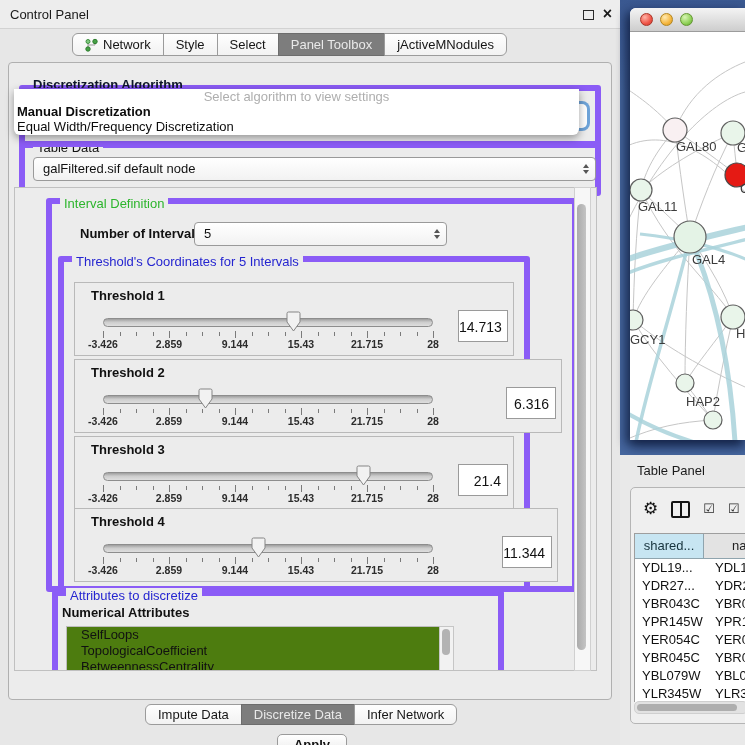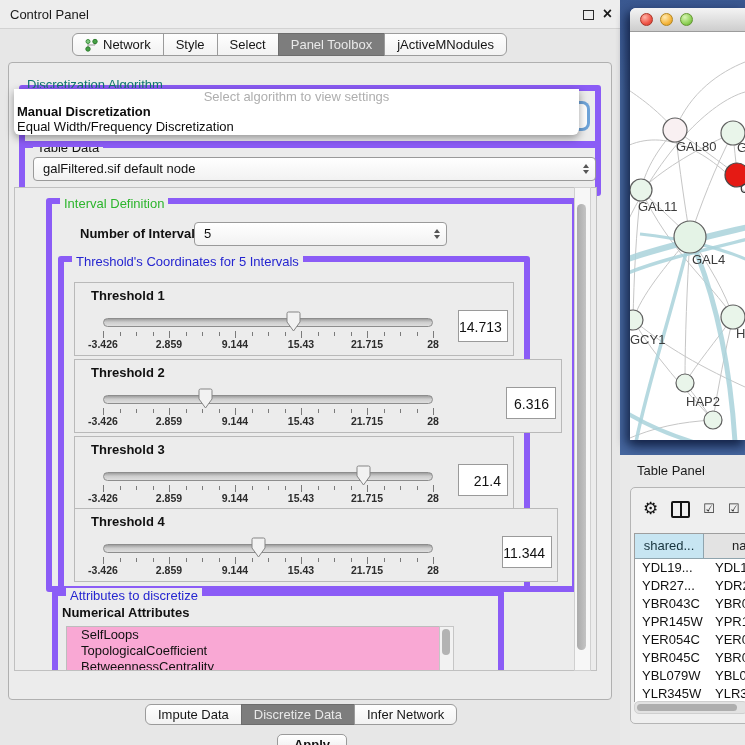--- a/index.html
+++ b/index.html
@@ -28,21 +28,21 @@
   #cp-outer{left:8px;top:62px;width:602px;height:636px;background:#ececec;border:1px solid #b0b0b0;border-radius:4px}
 
   
   .group{position:absolute;border:6px solid #8b5cf6;border-radius:3px}
   .group>.gtitle{position:absolute;top:-8px;left:8px;background:#ececec;padding:0 4px;font-size:13px;white-space:nowrap}
   .gtitle.green{color:#2db52d}
   .gtitle.blue{color:#2525d0}
 
   
   #disc-group{left:10px;top:22px;width:570px;height:50px;z-index:1}
-  #disc-label{left:18px;top:14px;height:11px;overflow:hidden;font-weight:400;color:#0f766e;z-index:1}
+  #disc-label{left:24px;top:14px;height:11px;overflow:hidden;font-weight:700;color:#0f172a;z-index:1}
   #disc-combo-ring{left:544px;top:41px;width:34px;height:24px;background:#fff;border-radius:5px;
                    box-shadow:0 0 0 3px #6ea3d8;z-index:1}
 
   
   #popup{left:5px;top:26px;width:565px;height:46px;background:#fff;z-index:5;
          border-radius:0 0 6px 6px;box-shadow:0 3px 9px rgba(0,0,0,.38);padding-top:0}
   .popup-row{height:15px;line-height:15px;font-size:13px;padding-left:3px}
   #popup-placeholder{text-align:center;color:#aeaeae;padding-left:0}
   #popup-item-0{font-weight:700;color:#0c0c0c}
   #popup-item-1{color:#0c0c0c}
@@ -78,21 +78,21 @@
          background:linear-gradient(#9e9e9e,#cdcdcd 45%,#dedede)}
   .thumb{position:absolute;top:0;width:15px;height:21px;z-index:2}
   .ticks i{position:absolute;top:21px;width:1px;height:4px;background:#7a7a7a}
   .ticks i.major{top:20px;height:7px}
   .tick-labels span{position:absolute;top:27px;transform:translateX(-50%);font-size:10.5px;font-weight:700;color:#2c2c2c;white-space:nowrap}
   .th-value{position:absolute;right:5px;top:27px;width:50px;height:32px;background:#fff;border:1px solid #9a9a9a;
             text-align:right;font-size:14px;line-height:32px;padding-right:6px;box-sizing:border-box}
 
   #attr-group{left:37px;top:402px;width:440px;height:84px}
   #num-attr-label{left:4px;top:9px;font-weight:700;font-size:13px}
-  #attr-list{left:8px;top:30px;width:372px;height:48px;background:#f9a8d4;border:1px solid #bdbdbd;overflow:hidden}
+  #attr-list{left:8px;top:30px;width:372px;height:48px;background:#4d7c0f;border:1px solid #bdbdbd;overflow:hidden}
   .list-item{height:16px;line-height:16px;padding-left:14px;font-size:13px;white-space:nowrap}
   #attr-scroll{left:381px;top:30px;width:13px;height:48px;background:#f2f2f2;border:1px solid #c6c6c6}
   #attr-thumb{position:absolute;left:1.5px;top:2px;width:8px;height:26px;border-radius:4px;background:#b3b3b3}
 
   #apply-btn{left:268px;top:671px;width:68px;height:20px;background:linear-gradient(#ffffff,#e9e9e9);
              border:1px solid #9a9a9a;border-radius:5px;text-align:center;line-height:19px;font-size:13px;font-weight:700}
 
   
   #net-frame{left:620px;top:0;width:125px;height:455px;background:linear-gradient(180deg,#3a5890,#46679f 20%,#46679f)}
   #net-window{left:10px;top:8px;width:115px;height:432px;background:#fff;border-radius:6px 0 0 0;

